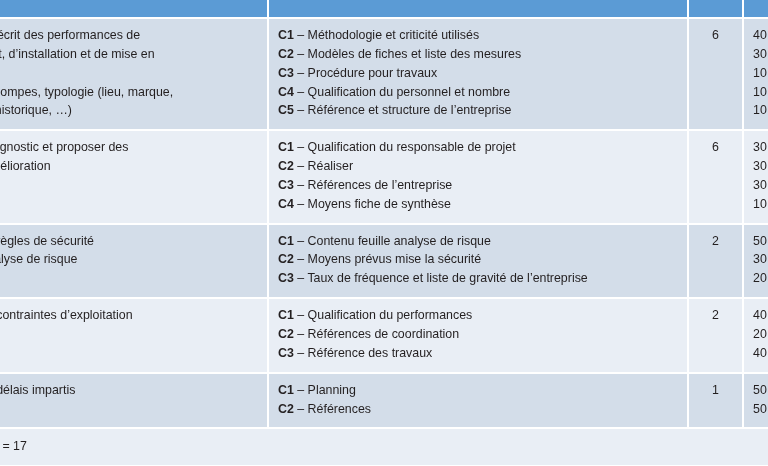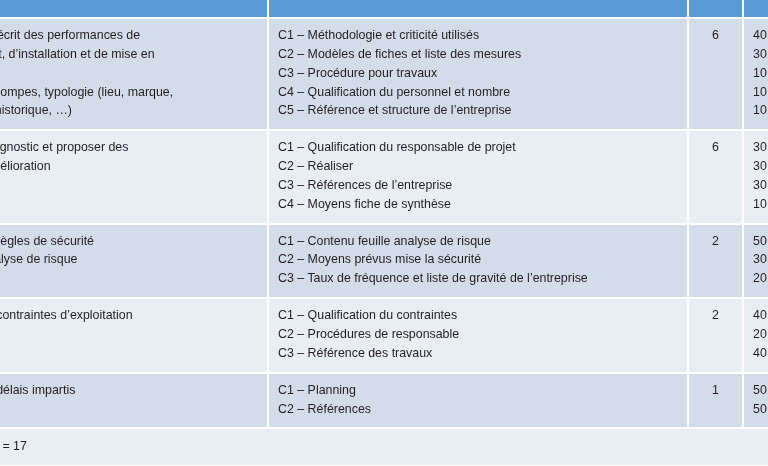--- a/index.html
+++ b/index.html
@@ -68,21 +68,21 @@
     line-height: 1.52;
   }
   tr.body-row td:last-child { border-right: none; }
 
   tr.shade-dark  td { background: #d3dde9; }
   tr.shade-light td { background: #e9eef5; }
 
   td.task { white-space: pre-line; }
 
   td.crit .crit-line { white-space: nowrap; }
-  td.crit .ckey { font-weight: normal; }
+  td.crit .ckey { font-weight: bold; }
 
   td.weight { text-align: center; }
   td.score  { text-align: left; padding-left: 11px; }
   td.score .score-line { white-space: nowrap; }
 
   
   tr.summary-row td {
     padding: 8px 9px 9px 9px;
     border-bottom: 2px solid #ffffff;
     line-height: 1.5;
@@ -160,22 +160,22 @@
             <td class="weight">2</td>
             <td class="score">
               <div class="score-line">50</div>
               <div class="score-line">30</div>
               <div class="score-line">20</div>
             </td>
           </tr>
           <tr class="body-row shade-light">
             <td class="task">Respecter les contraintes d’exploitation</td>
             <td class="crit">
-              <div class="crit-line"><span class="ckey">C1</span><span> – Qualification du contraintes</span></div>
-              <div class="crit-line"><span class="ckey">C2</span><span> – Procédures de responsable</span></div>
+              <div class="crit-line"><span class="ckey">C1</span><span> – Qualification du performances</span></div>
+              <div class="crit-line"><span class="ckey">C2</span><span> – Références de coordination</span></div>
               <div class="crit-line"><span class="ckey">C3</span><span> – Référence des travaux</span></div>
             </td>
             <td class="weight">2</td>
             <td class="score">
               <div class="score-line">40</div>
               <div class="score-line">20</div>
               <div class="score-line">40</div>
             </td>
           </tr>
           <tr class="body-row shade-dark">

